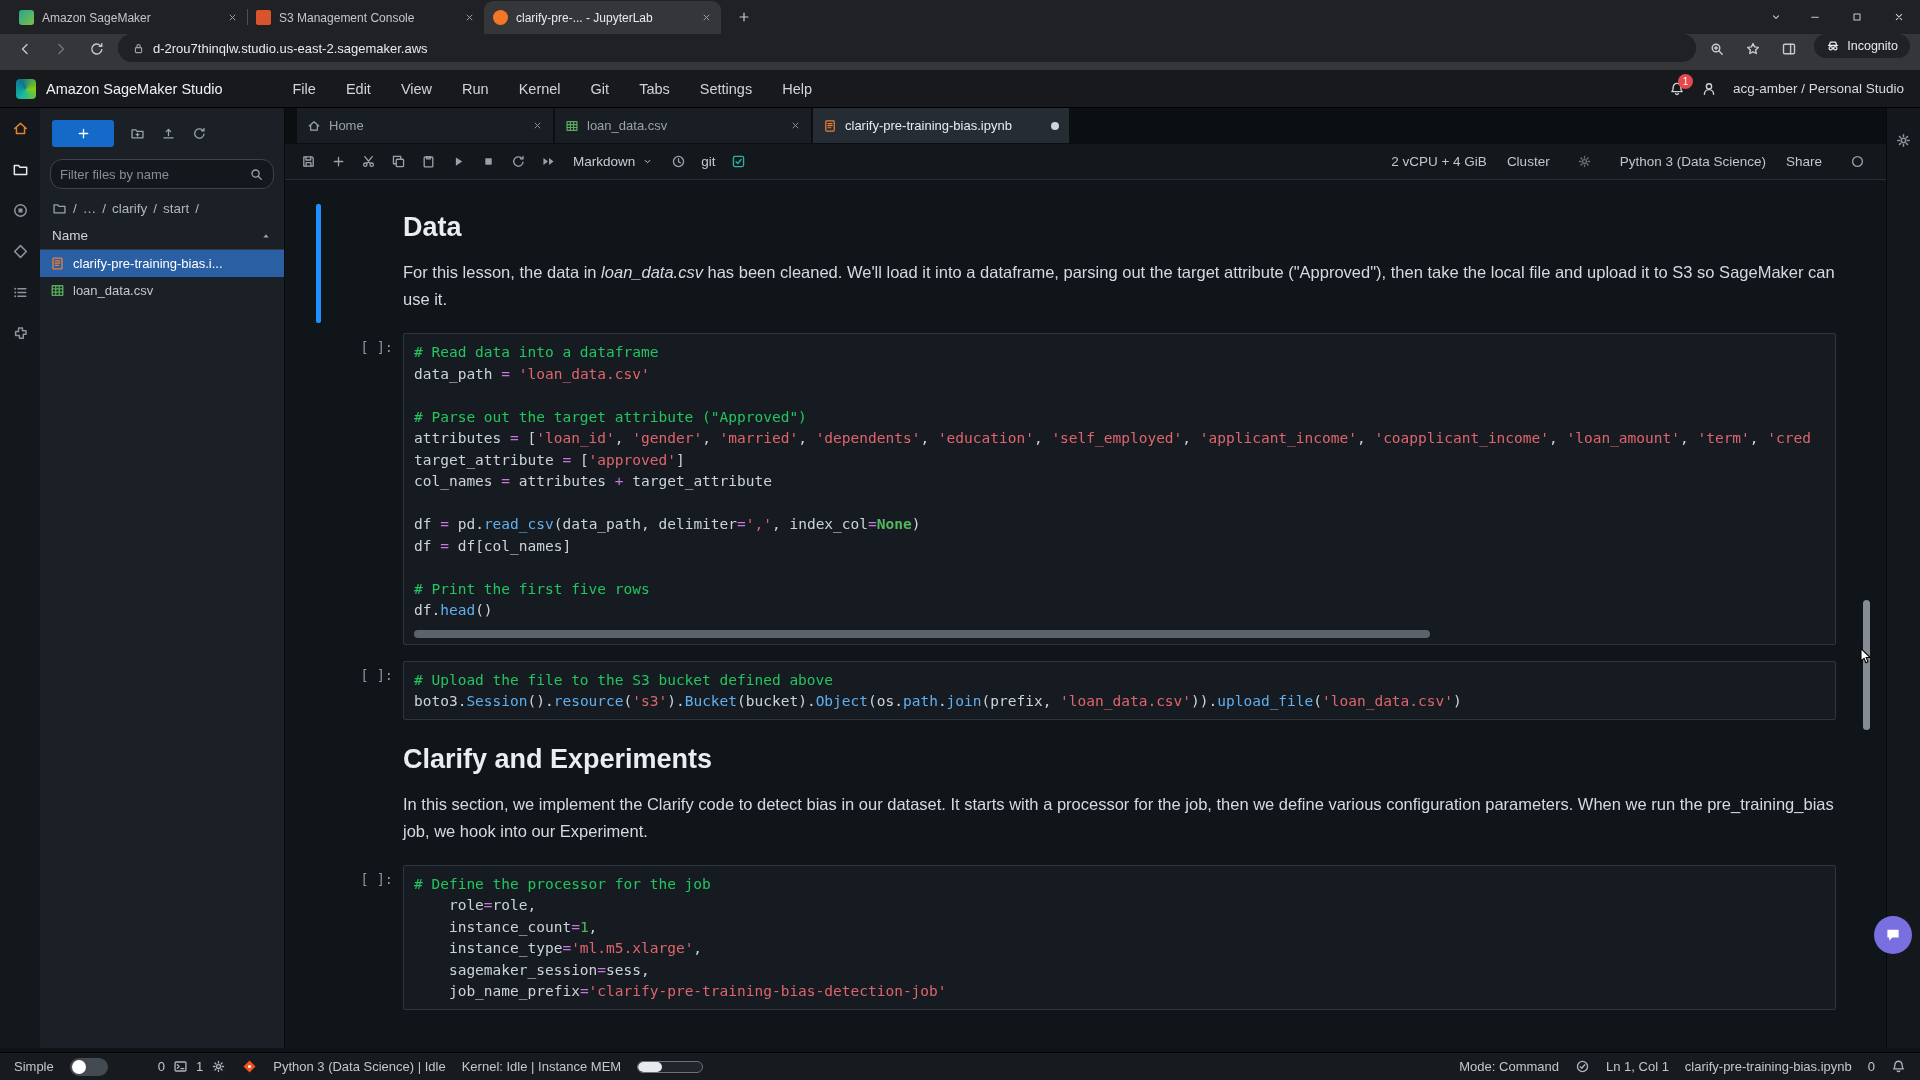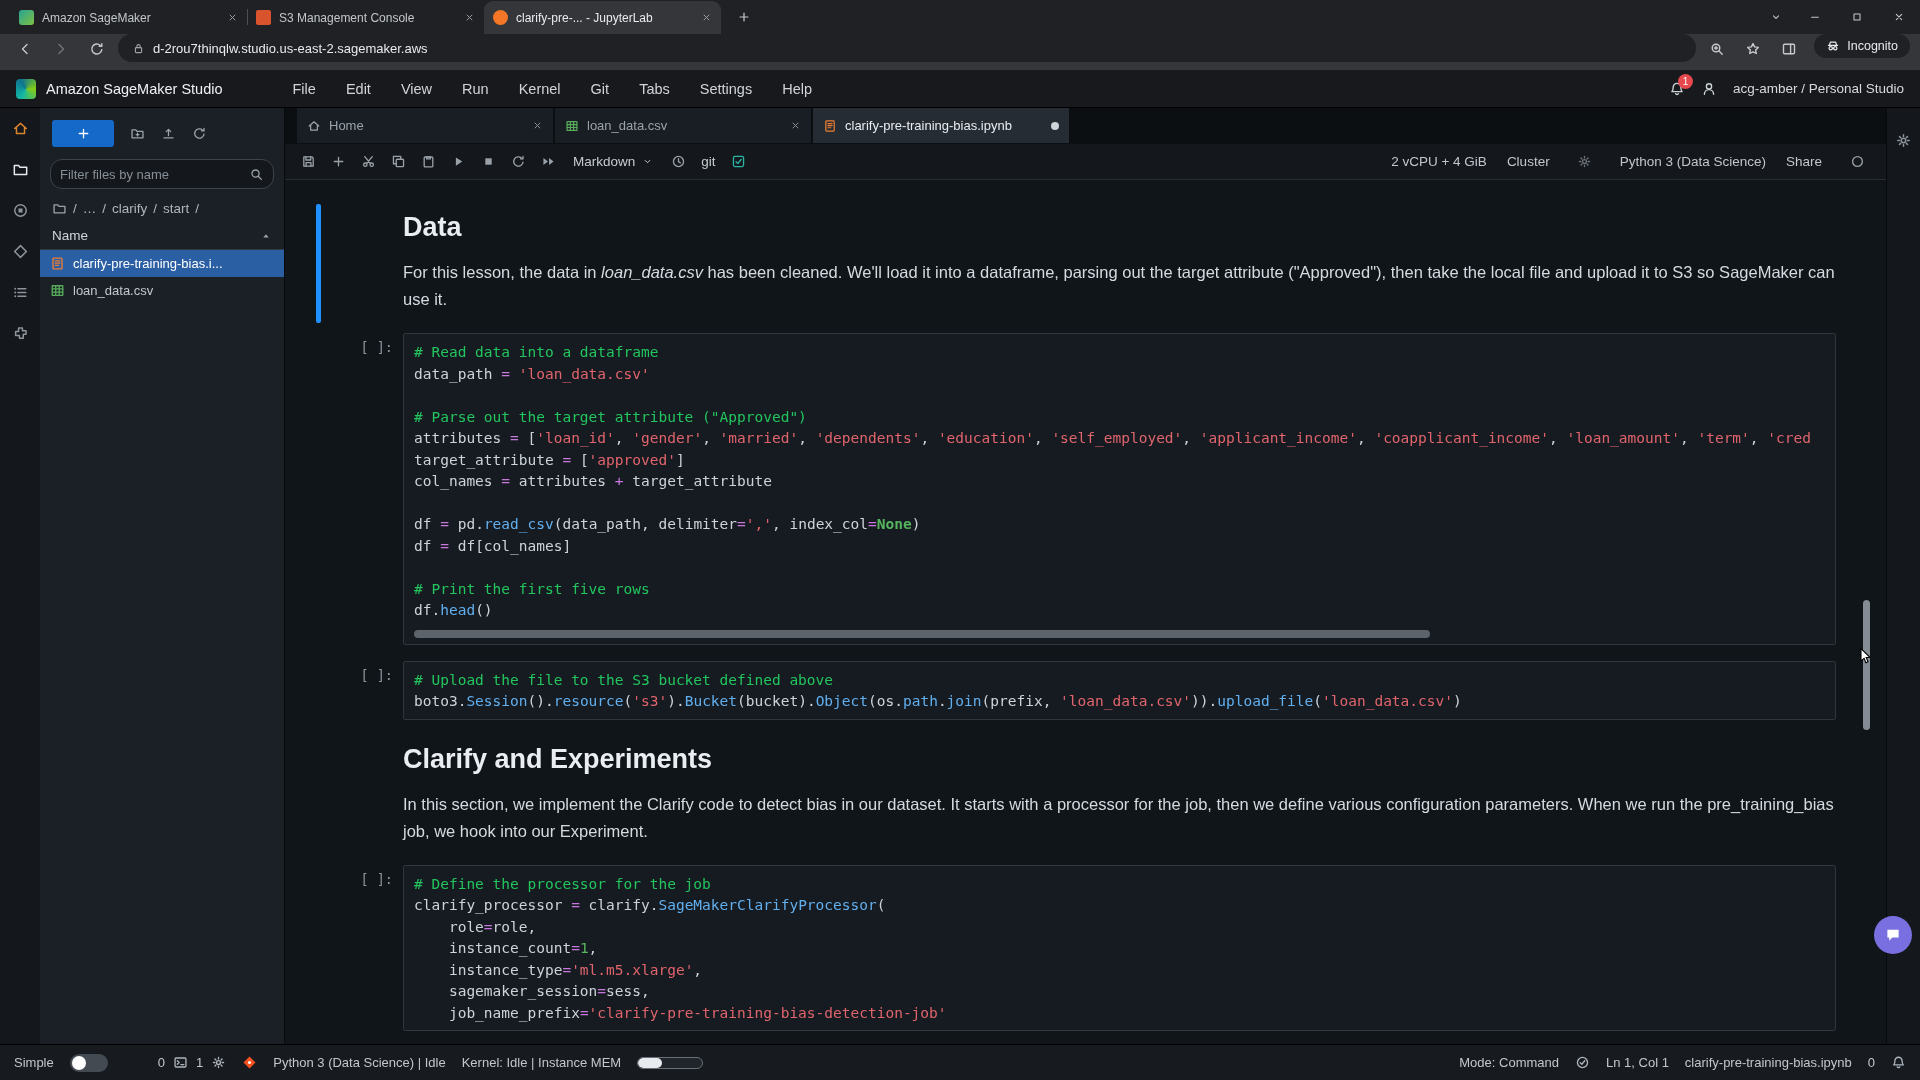--- a/index.html
+++ b/index.html
@@ -132,21 +132,21 @@
   .tk-v{color:#ccd3da}
   .hsc{height:8px;margin-top:8px}
   .hsc-t{height:100%;background:#5c636b;border-radius:4px}
   .vthumb{position:absolute;right:16px;top:420px;width:7px;height:130px;border-radius:4px;background:#868c93}
 
   .rightrail{width:34px;background:#14171b;border-left:1px solid #07090b;flex:none;display:flex;
     justify-content:center;padding-top:24px;color:#8d949c}
   .rr-ic{display:inline-flex}.rr-ic svg{width:17px;height:17px}
 
   
-  .statusbar{position:absolute;left:0;right:0;bottom:0;height:36px;background:#171b20;border-top:1px solid #000;
+  .statusbar{position:absolute;left:0;right:0;bottom:0;height:28px;background:#171b20;border-top:1px solid #000;
     display:flex;align-items:center;gap:16px;padding:0 14px;color:#c2c7cc;font-size:13px}
   .toggle{width:38px;height:18px;border-radius:9px;background:#434a52;position:relative;flex:none}
   .knob{position:absolute;left:2px;top:2px;width:14px;height:14px;border-radius:50%;background:#fff}
   .sb-ic{display:inline-flex;color:#aeb5bc}
   .sb-ic svg{width:15px;height:15px}
   .sb-group{display:flex;align-items:center;gap:8px;margin-left:34px}
   .gauge{width:66px;height:12px;border:1px solid #6a7077;border-radius:7px;overflow:hidden;background:#20252b}
   .gauge-fill{display:block;height:100%;background:#e8ebee;border-radius:6px;width:38%}
   .sb-spacer{flex:1}
 
@@ -610,21 +610,20 @@
                 <div class="md-h">Clarify and Experiments</div>
                 <div class="md-p"><span>In this section, we implement the Clarify code to detect bias in our dataset. It starts with a processor for the job, then we define various configuration parameters. When we run the pre_training_bias job, we hook into our Experiment.</span></div>
               </div>
             </div>
             <div class="cell code">
               <div class="collapser"></div>
               <div class="prompt">[ ]:</div>
               <div class="cell-main">
                 <div class="code-box">
                   <div class="cl"><span class="tk-com"># Define the processor for the job</span></div>
-                  <div class="cl"><span class="tk-v">clarify_processor </span><span class="tk-op">= </span><span class="tk-v">clarify.</span><span class="tk-fn">SageMakerClarifyProcessor</span><span class="tk-v">(</span></div>
                   <div class="cl"><span class="tk-v">    role</span><span class="tk-op">=</span><span class="tk-v">role,</span></div>
                   <div class="cl"><span class="tk-v">    instance_count</span><span class="tk-op">=</span><span class="tk-n">1</span><span class="tk-v">,</span></div>
                   <div class="cl"><span class="tk-v">    instance_type</span><span class="tk-op">=</span><span class="tk-s">'ml.m5.xlarge'</span><span class="tk-v">,</span></div>
                   <div class="cl"><span class="tk-v">    sagemaker_session</span><span class="tk-op">=</span><span class="tk-v">sess,</span></div>
                   <div class="cl"><span class="tk-v">    job_name_prefix</span><span class="tk-op">=</span><span class="tk-s">'clarify-pre-training-bias-detection-job'</span></div>
                 </div>
               </div>
             </div>
           </div>
         <div class="vthumb"></div>

